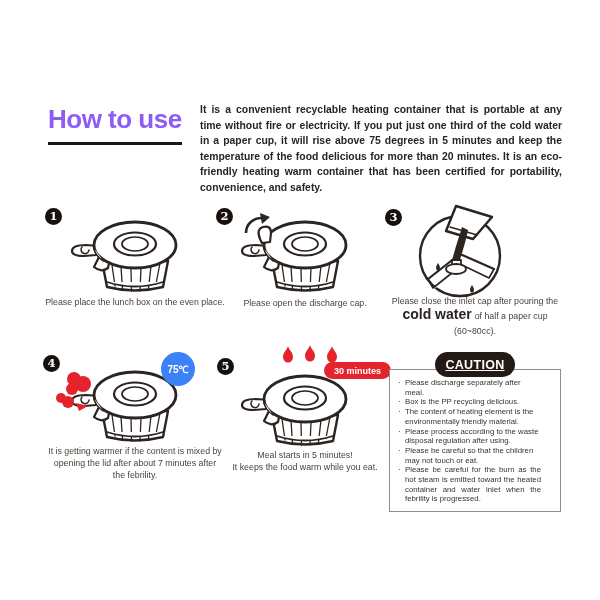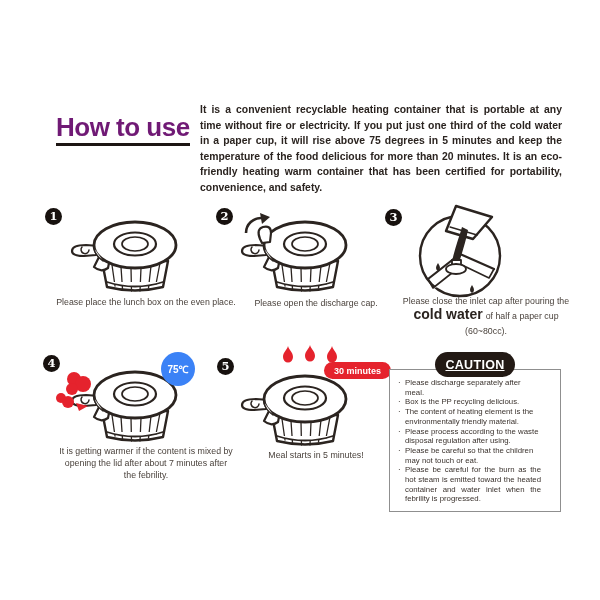--- a/index.html
+++ b/index.html
@@ -2,37 +2,37 @@
 <html><head>
 <meta charset="utf-8">
 <style>
   html,body{margin:0;padding:0;}
   body{
     width:600px;height:600px;background:#ffffff;position:relative;
     font-family:"Liberation Sans",sans-serif;color:#3a322d;overflow:hidden;
   }
   .page-title{
     position:absolute;left:48px;top:104px;
-    font-size:26px;font-weight:bold;color:#701a75;letter-spacing:-0.5px;
-    border-bottom:3px solid #1d1613;padding-bottom:0;margin:8px;display:inline-block;
+    font-size:26px;font-weight:bold;color:#8b5cf6;letter-spacing:-0.5px;
+    border-bottom:3px solid #1d1613;padding-bottom:7px;margin:0;display:inline-block;
   }
   .intro{
     position:absolute;left:200px;top:102px;width:362px;
     font-size:10.4px;line-height:15.6px;font-weight:bold;color:#2b2420;
     text-align:justify;margin:0;
   }
   .step{position:absolute;width:180px;height:150px;}
   .step-num{
     position:absolute;width:17px;height:17px;border-radius:50%;
     background:#17110e;color:#ffffff;display:flex;align-items:center;justify-content:center;
     font-family:"DejaVu Serif",serif;font-weight:bold;font-size:11.5px;line-height:1;
   }
   .illus{position:absolute;left:0;top:0;display:block;}
   .caption{
-    position:absolute;left:16px;width:100%;text-align:center;
+    position:absolute;left:5px;width:100%;text-align:center;
     font-size:8.8px;line-height:12px;color:#4a423c;
   }
   .caption .hl{font-size:14px;font-weight:bold;color:#2b2420;margin-right:3px;}
   .badge-temp{
     position:absolute;width:34px;height:34px;border-radius:50%;background:#3b82f6;
     color:#fff;font-size:10px;font-weight:bold;display:flex;align-items:center;justify-content:center;
   }
   .badge-time{
     position:absolute;width:67px;height:17px;border-radius:9px;background:#e5232d;
     color:#fff;font-size:9px;font-weight:bold;display:flex;align-items:center;justify-content:center;margin-left:46px;
@@ -166,20 +166,21 @@
     <use href="#lunchbox" y="12"></use>
     <g fill="#e5232d">
       <path d="M78,1 C79,5 83,7 83,12 a5,5.5 0 1 1 -10,0 C73,7 77,5 78,1 Z"></path>
       <path d="M100,0 C101,4 105,6 105,11 a5,5.5 0 1 1 -10,0 C95,6 99,4 100,0 Z"></path>
       <path d="M122,1 C123,5 127,7 127,12 a5,5.5 0 1 1 -10,0 C117,7 121,5 122,1 Z"></path>
     </g>
   </svg>
   <div class="badge-time" style="left:68px;top:17px;">30 minutes</div>
   <div class="caption" style="top:104px;">
     <div>Meal starts in 5 minutes!</div>
+    <div>It keeps the food warm while you eat.</div>
   </div>
 </div>
 
 <div class="caution">
   <div class="caution-pill">CAUTION</div>
   <div class="caution-box">
     <ul>
       <li>Please discharge separately after meal.</li>
       <li>Box is the PP recycling delicious.</li>
       <li>The content of heating element is the environmentally friendly material.</li>

